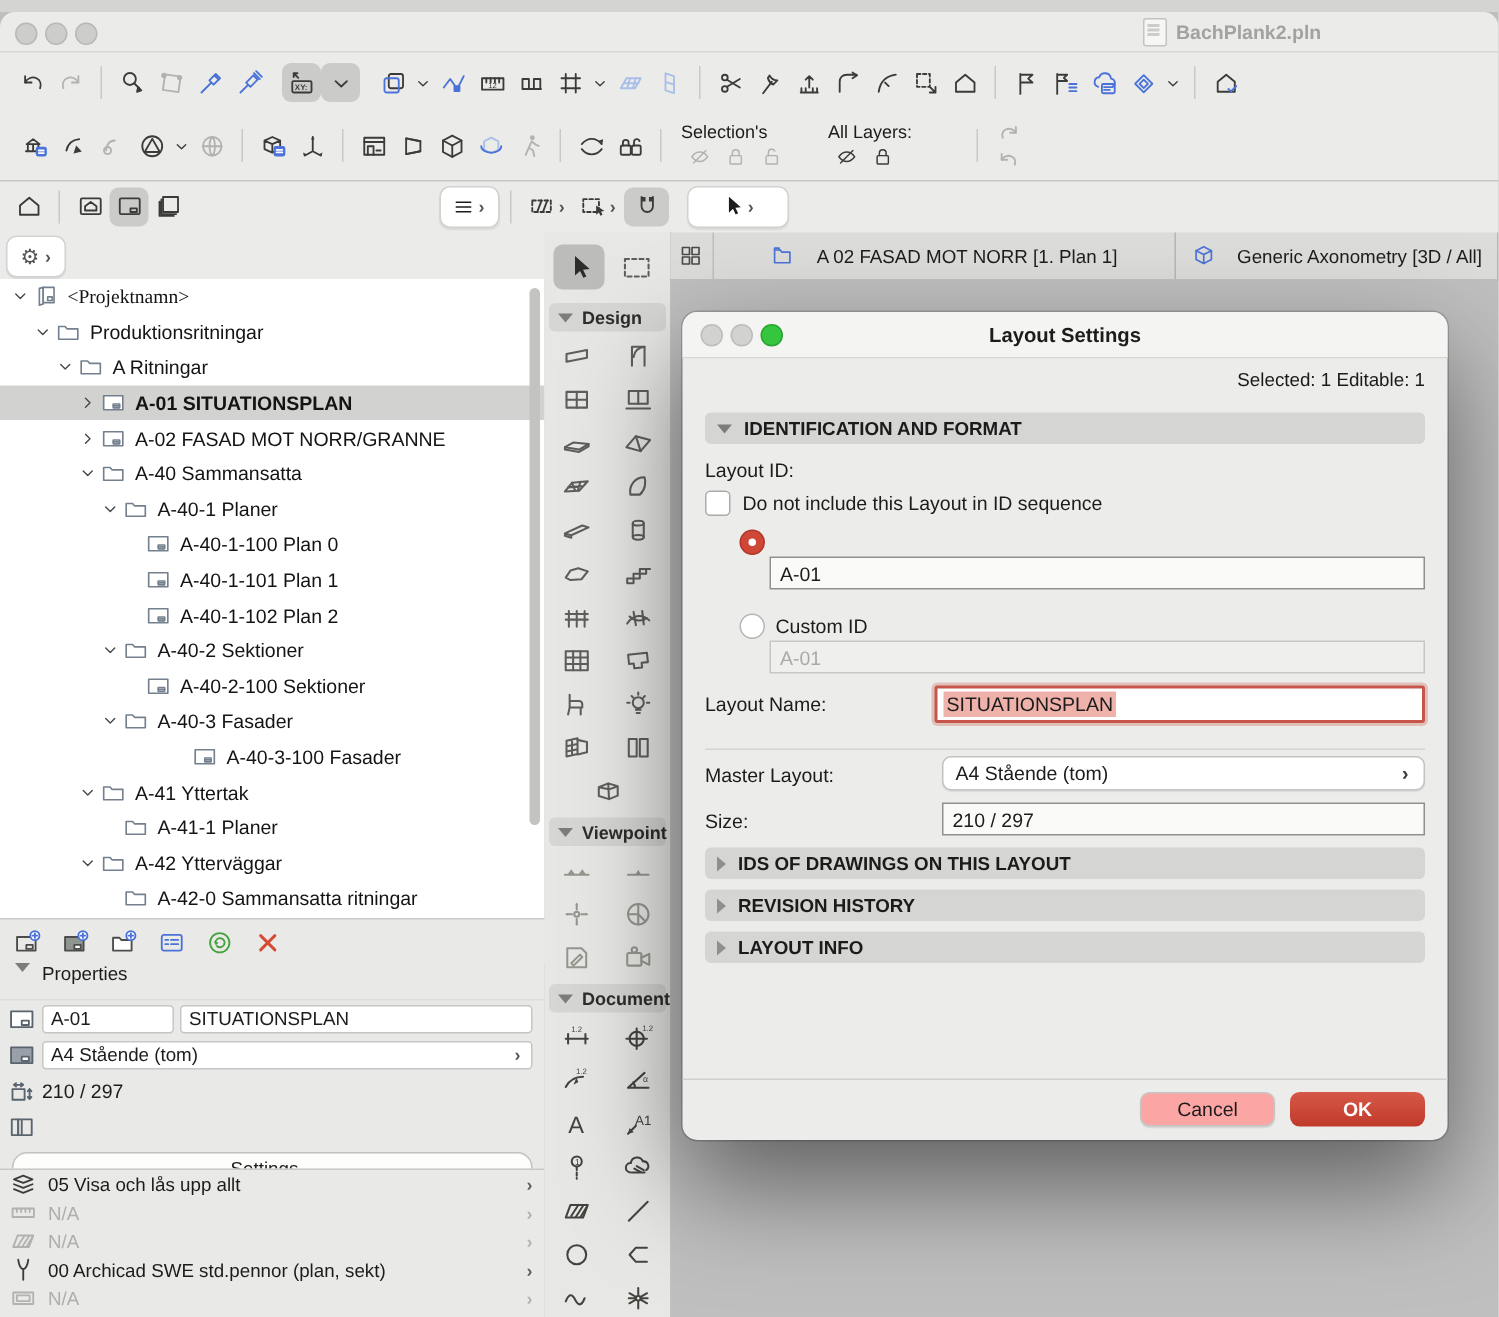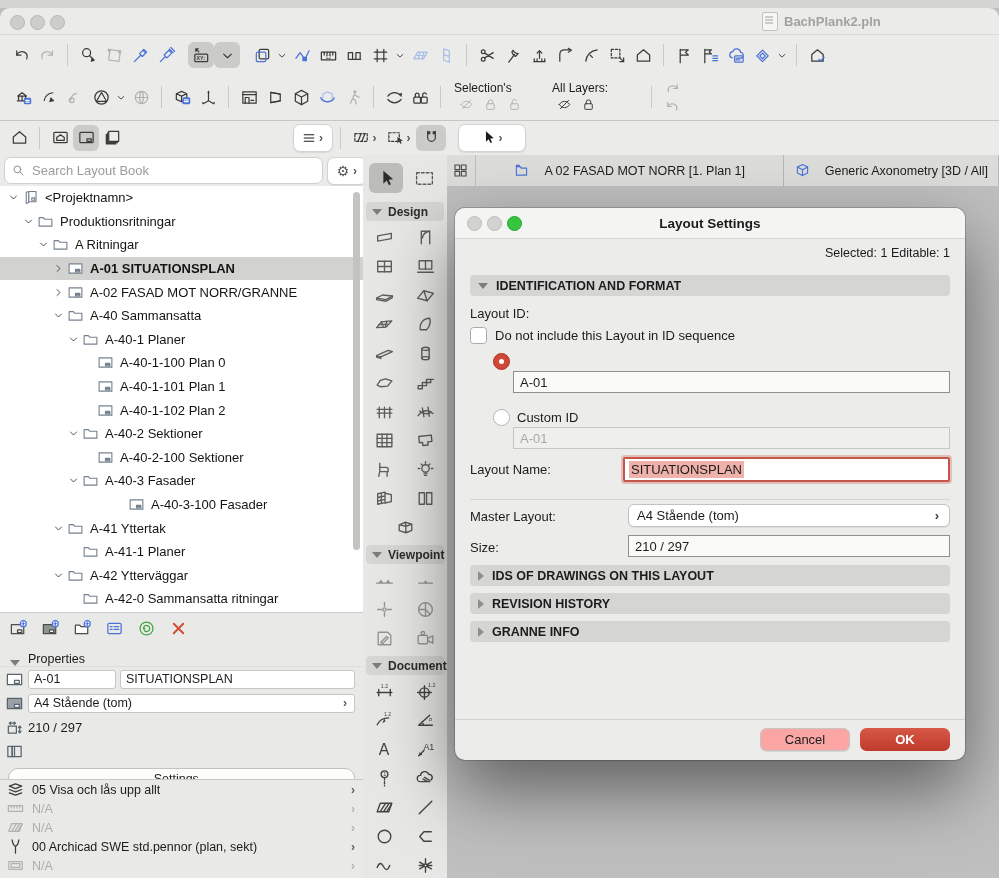--- a/index.html
+++ b/index.html
@@ -49,21 +49,21 @@
   .trow{height:23.6px;display:flex;align-items:center;white-space:nowrap}
   .trow.sel{background:#d2d2d0;font-weight:bold}
   .trow .tchev{width:15px;height:15px;color:#4c4c4a;flex:none}
   .trow .ticn{width:19px;height:17px;margin-right:5px;color:#75808e;flex:none}
   .trow .tlabel{font-size:13px;color:#141414}
   .vthumb{left:353px;top:184px;width:7px;height:358px;background:#c3c3c1;border-radius:4px}
   .treebar{left:0;top:604px;width:363px;height:30px;background:#e9e9e7;border-top:1px solid #c9c9c7;border-bottom:1px solid #d2d2d0;display:flex;align-items:center;padding-left:6px;gap:8px;border-right:1px solid #c6c6c4}
   .treebar .tbi{width:24px;height:24px;color:#4c4c4a}
   
   .props{left:0;top:634px;width:363px;height:137px;background:#e9e9e7;border-right:1px solid #c6c6c4}
-  .phead{height:24px;display:flex;align-items:flex-end;gap:8px;padding-left:10px;border-bottom:1px solid #dedddb;font-size:12.5px;color:#1c1c1c}
+  .phead{height:24px;display:flex;align-items:flex-start;gap:8px;padding-left:10px;border-bottom:1px solid #dedddb;font-size:12.5px;color:#1c1c1c}
   .tri-d{width:0;height:0;border-left:5px solid transparent;border-right:5px solid transparent;border-top:6px solid #7d7d7b}
   .tri-r{width:0;height:0;border-top:5px solid transparent;border-bottom:5px solid transparent;border-left:6px solid #8f8f8d}
   .prow{display:flex;align-items:center;gap:4px;padding:2px 4px;height:20px}
   .prow .tbi{width:20px;height:18px;color:#5a646f}
   .pfield{background:#fff;border:1px solid #c6c6c4;border-radius:3px;height:17px;display:flex;align-items:center;padding:0 5px;font-size:12.5px}
   .settingsbtn{margin:5px 8px 0;height:19px;background:#fdfdfc;border:1px solid #c2c2c0;border-radius:10px;box-shadow:0 1px 1px rgba(0,0,0,.07);display:flex;align-items:center;justify-content:center;font-size:12.5px}
   
   .quick{left:0;top:771px;width:363px;height:107px;background:#e9e9e7;border-top:1px solid #c9c9c7;overflow:hidden;border-right:1px solid #c6c6c4}
   .qrow{height:19px;display:flex;align-items:center;padding:0 6px;gap:7px}
   .qrow .tbi{width:19px;height:17px;color:#3d3d3b}
@@ -648,37 +648,28 @@
       <span class="icn" style="width:17px;height:17px">
           <svg viewBox="0 0 20 20" width="100%" height="100%" fill="none" stroke="currentColor" stroke-width="1.3" stroke-linecap="round" stroke-linejoin="round">
             <path d="M7 2.5V15l3.2-3 2.1 4.4 1.9-.9-2.1-4.3 4.2-.4z" fill="currentColor" stroke="none"></path>
           </svg>
         </span>
       <span class="chev">›</span>
     </div>
   </div>
 
   <div class="abs searchrow">
-    <div class="searchfield">
-      <span class="icn" style="width:15px;height:15px;color:#8a8a88">
-          <svg viewBox="0 0 20 20" width="100%" height="100%" fill="none" stroke="currentColor" stroke-width="1.3" stroke-linecap="round" stroke-linejoin="round">
-            <circle cx="8.5" cy="8.5" r="4.5"></circle>
-            <path d="M12 12l4 4"></path>
-          </svg>
-        </span>
-      <input placeholder="Search Layout Book" style="">
-    </div>
     <div class="pill" style="width:38px">
       <span class="txticn" style="width:16px;font-size:14px;color:#555">⚙</span>
       <span class="chev">›</span>
     </div>
   </div>
 
   <div class="abs tree" id="tree">
-      <div class="trow" style="padding-left: 6px;">
+      <div class="trow" style="padding-left: 6px; font-family: Liberation Serif, serif;">
         <span class="tchev icn">
           <svg viewBox="0 0 20 20" width="100%" height="100%" fill="none" stroke="currentColor" stroke-width="1.3" stroke-linecap="round" stroke-linejoin="round">
             <path d="M6 8l4 4 4-4"></path>
           </svg>
         </span>
         <span class="ticn icn">
           <svg viewBox="0 0 20 20" width="100%" height="100%" fill="none" stroke="currentColor" stroke-width="1.3" stroke-linecap="round" stroke-linejoin="round">
             <path d="M5 3.8 8 3v13l-3 1z" fill="#fff"></path>
             <path d="M8 3h8.5v12H8z" fill="#fff"></path>
             <rect x="11.5" y="10.5" width="3.5" height="2.8" fill="#fff"></rect>
@@ -1531,21 +1522,21 @@
         <div class="collsec" style="top: 357px;">
           <span class="tri-r"></span>
           <span>IDS OF DRAWINGS ON THIS LAYOUT</span>
         </div>
         <div class="collsec" style="top: 385px;">
           <span class="tri-r"></span>
           <span>REVISION HISTORY</span>
         </div>
         <div class="collsec" style="top: 413px;">
           <span class="tri-r"></span>
-          <span>GRANNE INFO</span>
+          <span>LAYOUT INFO</span>
         </div>
       </div>
 
     <div class="hline" style="top:511px;left:0;width:510px;background:#d0d0ce"></div>
     <div class="dbtn cancel">
         <span>Cancel</span>
       </div>
     <div class="dbtn ok">
         <span>OK</span>
       </div>

